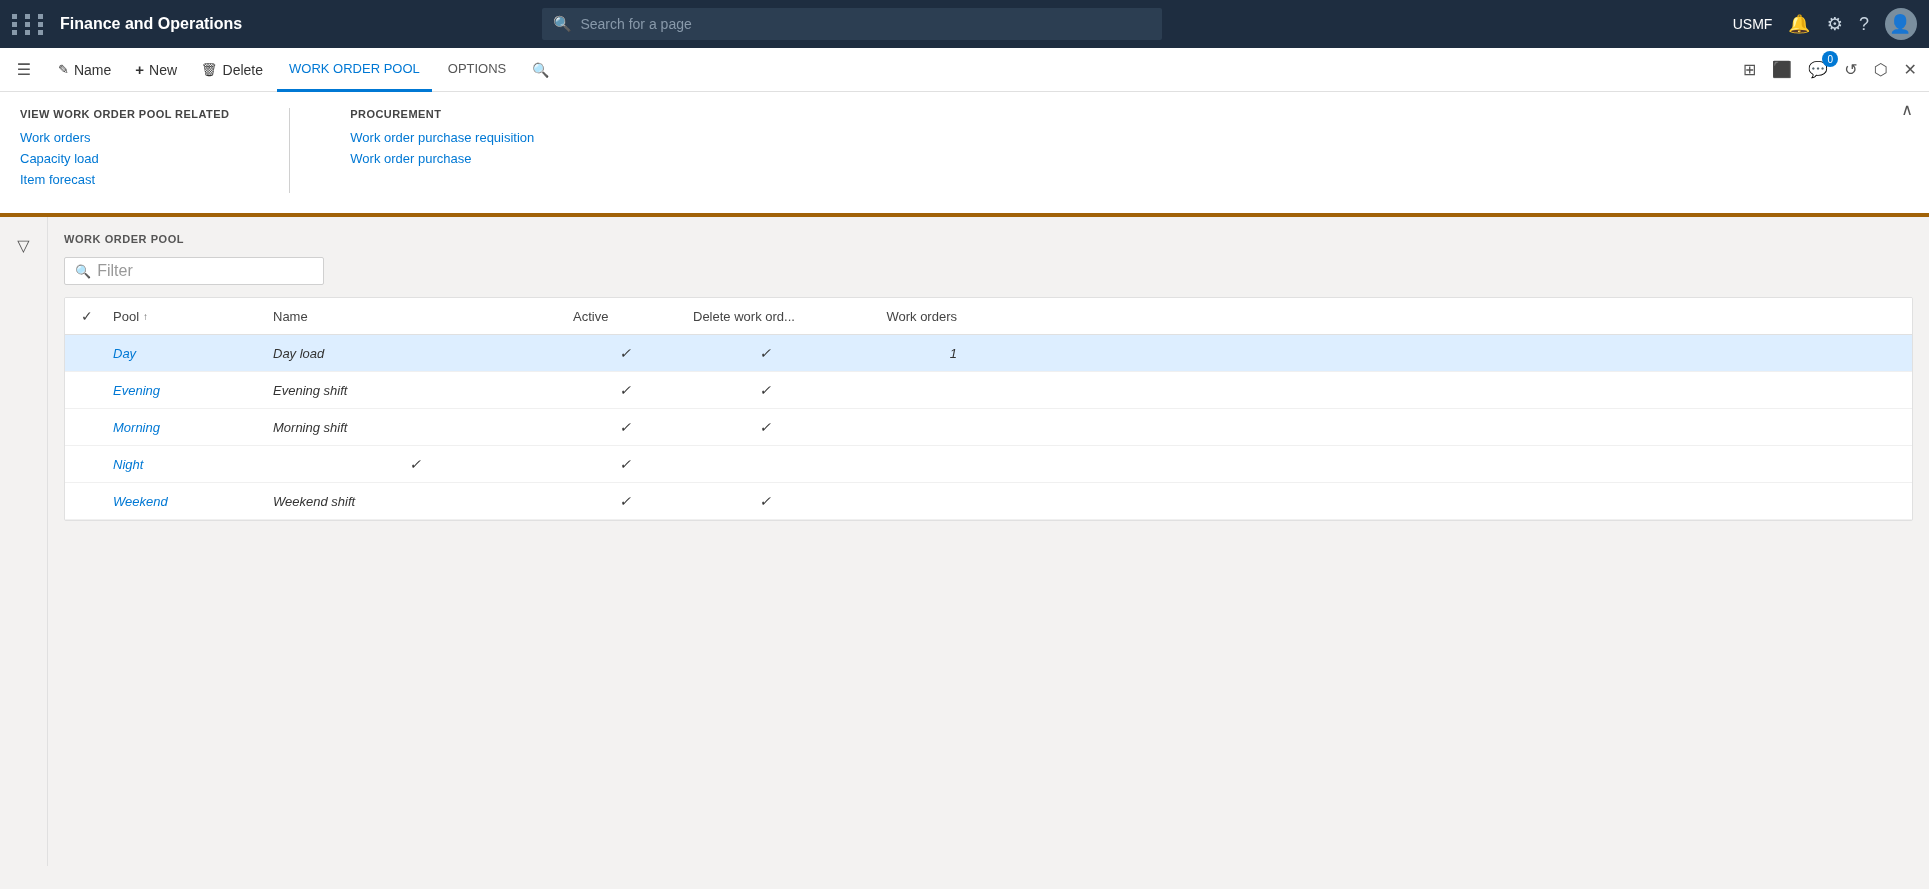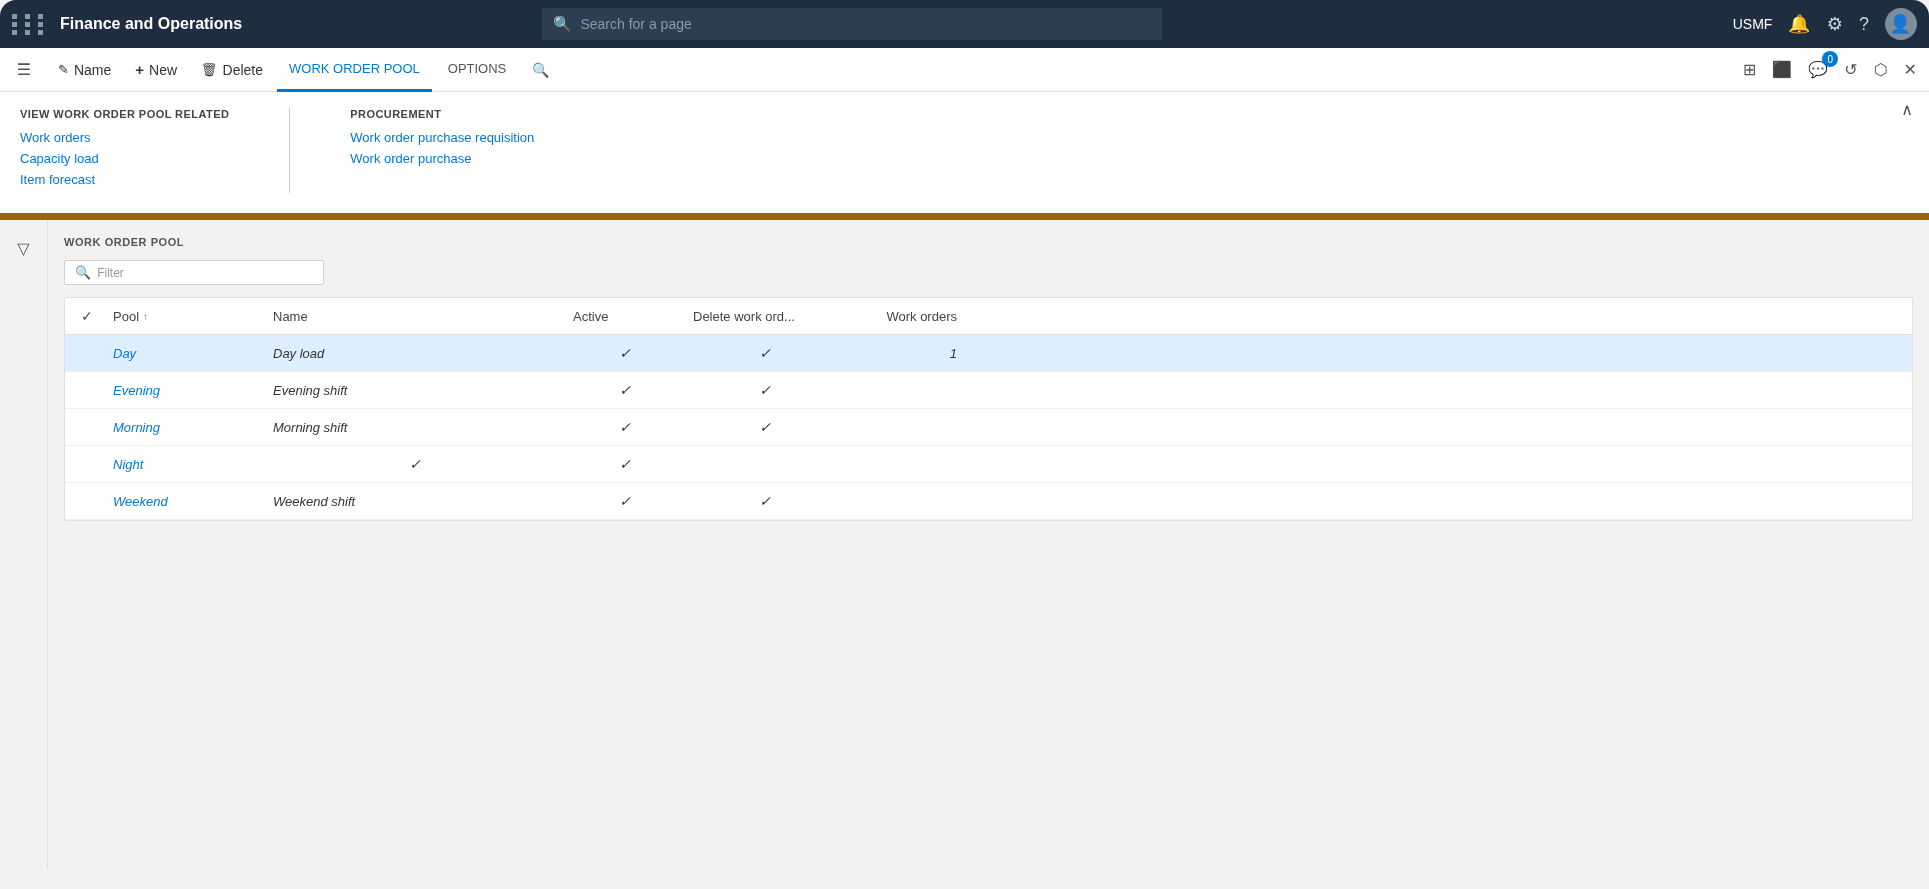--- a/index.html
+++ b/index.html
@@ -140,21 +140,21 @@
       color: #fff;
       border-radius: 50%;
       width: 16px; height: 16px;
       font-size: 10px;
       display: flex; align-items: center; justify-content: center;
     }
 
     
     .dropdown-panel {
       background: #fff;
-      border-bottom: 7px solid #a16207;
+      border-bottom: 4px solid #a16207;
       display: flex;
       padding: 16px 20px 20px 20px;
       gap: 60px;
     }
     .dropdown-section-title {
       font-size: 11px;
       font-weight: 700;
       color: #444;
       text-transform: uppercase;
       letter-spacing: 0.04em;
@@ -231,21 +231,21 @@
       background: #fff;
       border: 1px solid #d0d0d0;
       border-radius: 2px;
       padding: 4px 10px;
       width: 260px;
       gap: 6px;
     }
     .filter-input-wrap input {
       border: none;
       outline: none;
-      font-size: 12px;
+      font-size: 16px;
       color: #0f172a;
       flex: 1;
       background: transparent;
     }
     .filter-input-wrap input::placeholder { color: #999; }
 
     
     .data-table {
       background: #fff;
       border: 1px solid #e0e0e0;
@@ -289,21 +289,20 @@
     .td.right { text-align: right; }
     .td.center { text-align: center; }
     .checkmark { color: #333; font-size: 14px; }
 
     
     .page-wrapper {
       display: flex;
       flex-direction: column;
       height: 889px;
       overflow: hidden;
-      border-radius: 16px;
     }
 
     .dropdown-wrapper {
       position: relative;
     }
   </style>
 </head>
 <body>
 
 <div class="page-wrapper">

